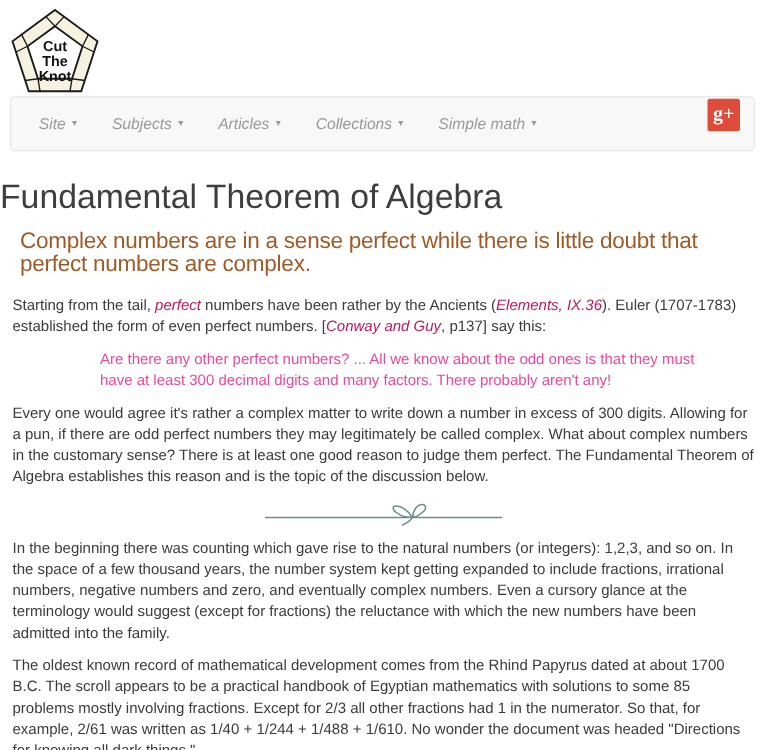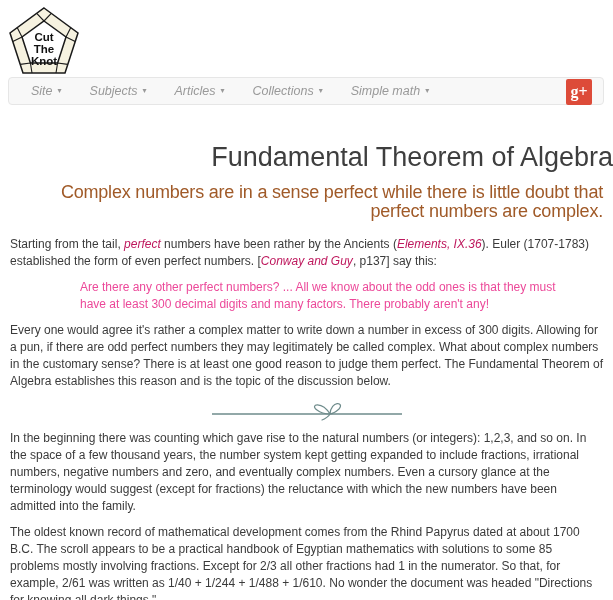--- a/index.html
+++ b/index.html
@@ -5,46 +5,46 @@
   html,body{margin:0;padding:0;}
   body{
     width:613px;height:600px;overflow:hidden;background:#ffffff;
     font-family:"Liberation Sans","DejaVu Sans",sans-serif;
     color:#3b3b3b;position:relative;
   }
   
   .logo{position:absolute;top:6px;left:4px;display:block;width:80px;height:74px;cursor:pointer;}
   
   .navbar{
-    position:absolute;top:77px;left:8px;right:9px;height:28px;
+    position:absolute;top:77px;left:8px;right:9px;height:44px;
     background:#f8f8f8;border:1px solid #e6e6e6;border-radius:4px;
     box-sizing:border-box;display:flex;align-items:center;
     padding-left:22px;gap:28px;
   }
   .nav-item{
     font-style:italic;color:#999999;font-size:12.5px;
     display:flex;align-items:center;gap:5px;cursor:pointer;white-space:nowrap;
   }
   .caret{font-size:8px;color:#999999;font-style:normal;line-height:1;}
   .gplus{
     position:absolute;top:1px;right:11px;width:26px;height:26px;
     background:#dd4b39;border-radius:2px;color:#ffffff;
     display:flex;align-items:center;justify-content:center;
     font-family:"Liberation Serif","DejaVu Serif",serif;
     font-size:16px;font-weight:bold;cursor:pointer;text-decoration:none;
   }
   
   .article{position:absolute;top:112px;left:0;right:0;}
   h1.title{
-    margin:30px 0 0 0;text-align:right;font-weight:400;
-    font-size:27px;color:#3e3e3e;letter-spacing:0;padding-left:36px;
+    margin:30px 0 0 0;text-align:left;font-weight:400;
+    font-size:27px;color:#3e3e3e;letter-spacing:0;
   }
   .subtitle{
     margin:10px 10px 0 16px;font-weight:400;
-    font-size:18px;line-height:19px;color:#a05a28;letter-spacing:-0.2px;text-align:right;
+    font-size:18px;line-height:19px;color:#a05a28;letter-spacing:-0.2px;
   }
   p.body-p{
     margin:9px 10px;font-size:12px;line-height:17px;color:#3b3b3b;
   }
   p.first{margin-top:15px;}
   blockquote.quote{
     margin:9px 48px 9px 80px;font-size:12px;line-height:17px;color:#ec4899;
   }
   a.link{color:#be185d;font-style:italic;text-decoration:none;cursor:pointer;}
   .italic{}

